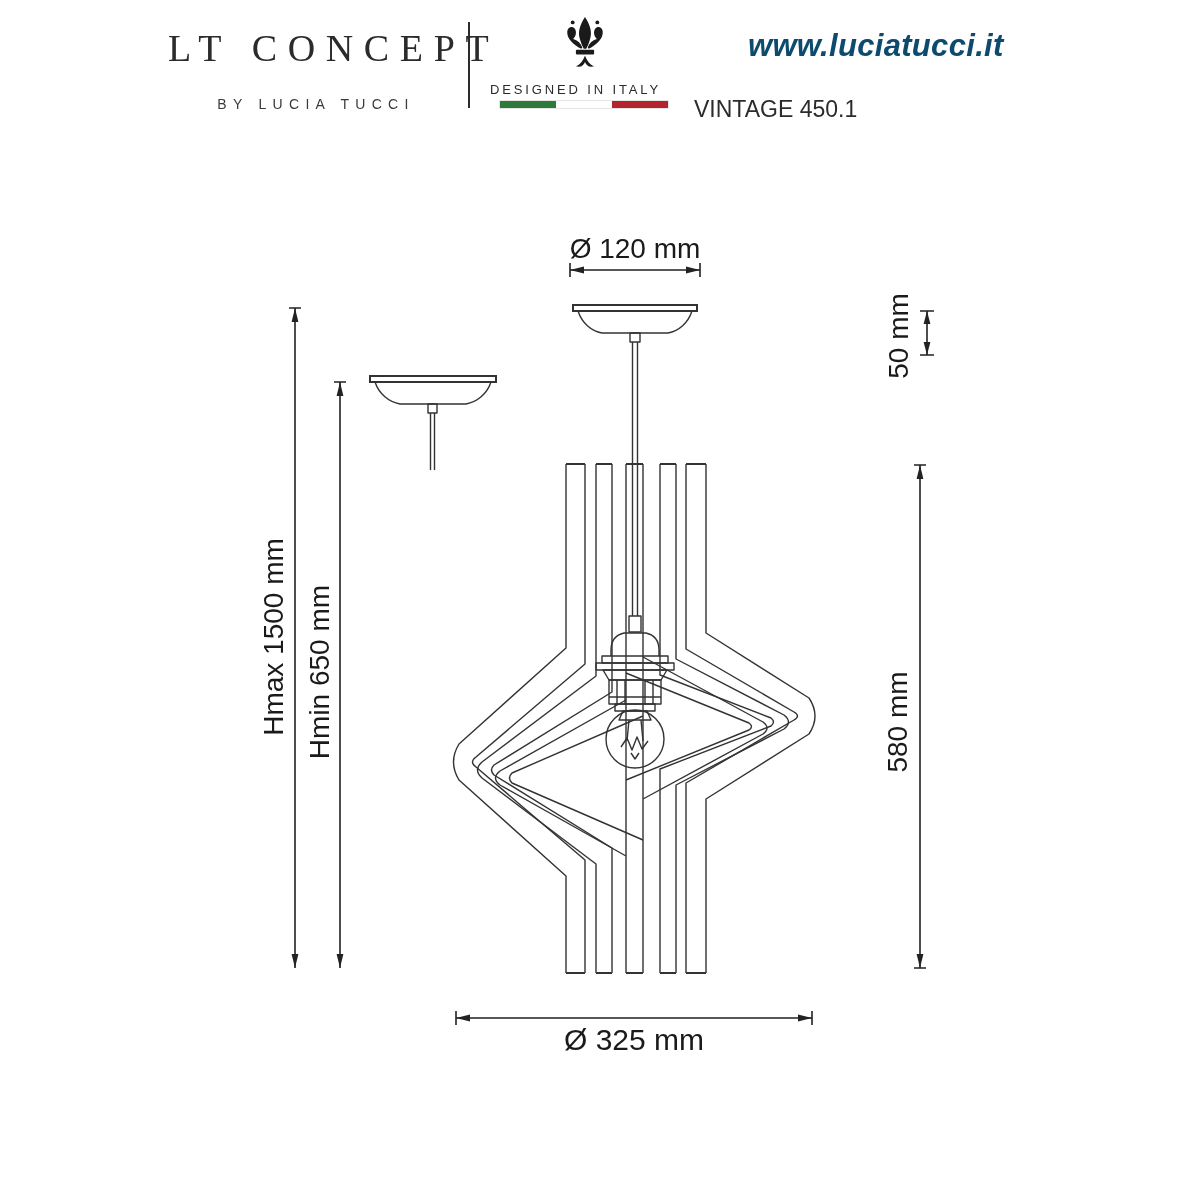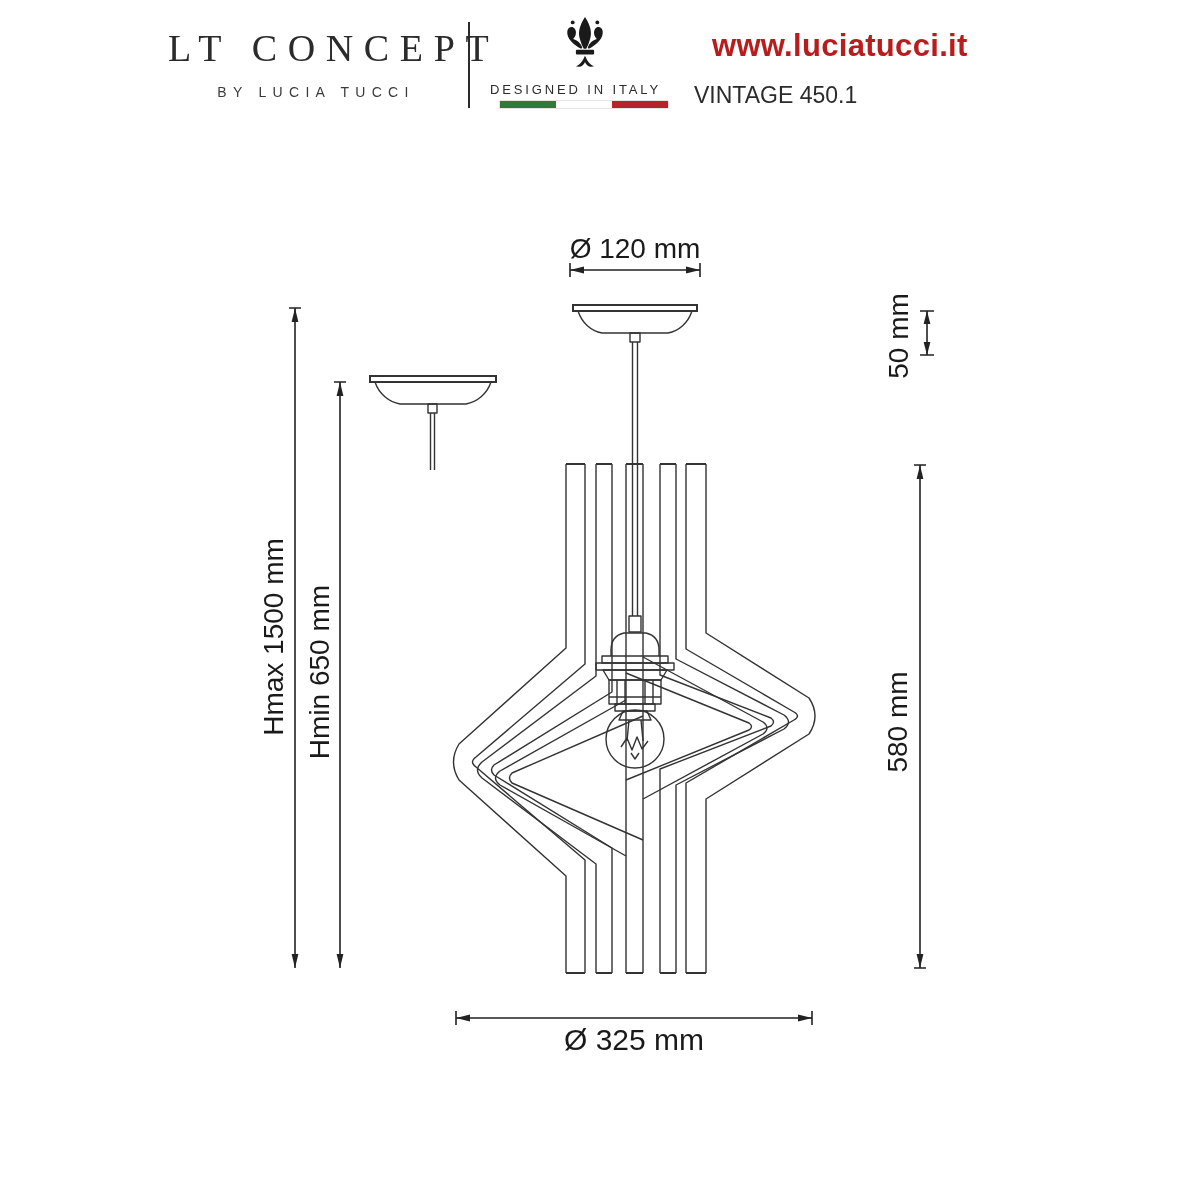--- a/index.html
+++ b/index.html
@@ -2,32 +2,32 @@
 <html><head>
 <meta charset="utf-8">
 <style>
   html,body{margin:0;padding:0;background:#ffffff;}
   body{width:1200px;height:1200px;position:relative;font-family:"Liberation Sans",sans-serif;color:#1a1a1a;overflow:hidden;}
   .abs{position:absolute;}
   
   .brand{left:168px;top:26px;width:296px;text-align:center;
          font-family:"Liberation Serif",serif;font-size:38px;letter-spacing:0.28em;
          color:#2b2b2b;font-weight:400;white-space:nowrap;}
-  .brand-sub{left:168px;top:84px;width:296px;text-align:center;
+  .brand-sub{left:168px;top:96px;width:296px;text-align:center;
          font-size:14px;letter-spacing:0.45em;color:#3a3a3a;white-space:nowrap;}
   .divider{left:468px;top:22px;width:2px;height:86px;background:#2b2b2b;}
   .fleur{left:562px;top:16px;}
   .designed{left:490px;top:82px;width:188px;text-align:left;
          font-size:13px;letter-spacing:0.22em;color:#2b2b2b;white-space:nowrap;}
   .flag{left:500px;top:101px;width:168px;height:7px;display:flex;
         box-shadow:0 0 0 0.5px #c9c9c9;}
   .flag div{flex:1;height:100%;}
-  .website{left:712px;top:28px;font-size:31px;font-weight:bold;color:#b91c1c;
-           letter-spacing:0.01em;white-space:nowrap;}
-  .model{left:694px;top:82px;font-size:23px;color:#2b2b2b;white-space:nowrap;}
+  .website{left:748px;top:28px;font-size:31px;font-weight:bold;color:#0c4a6e;
+           letter-spacing:0.01em;white-space:nowrap;font-style:italic;}
+  .model{left:694px;top:96px;font-size:23px;color:#2b2b2b;white-space:nowrap;}
   
   svg.sheet{position:absolute;left:0;top:0;}
   .ln{fill:none;stroke:#333333;stroke-width:1.4;stroke-linejoin:round;stroke-linecap:butt;}
   .ln2{fill:none;stroke:#333333;stroke-width:2;}
   .dim{fill:none;stroke:#222222;stroke-width:1.6;}
   .head{fill:#222222;stroke:none;}
   .dtx{font-family:"Liberation Sans",sans-serif;font-size:28px;fill:#1a1a1a;}
   .dtx-big{font-family:"Liberation Sans",sans-serif;font-size:30px;fill:#1a1a1a;}
 </style>
 </head>

